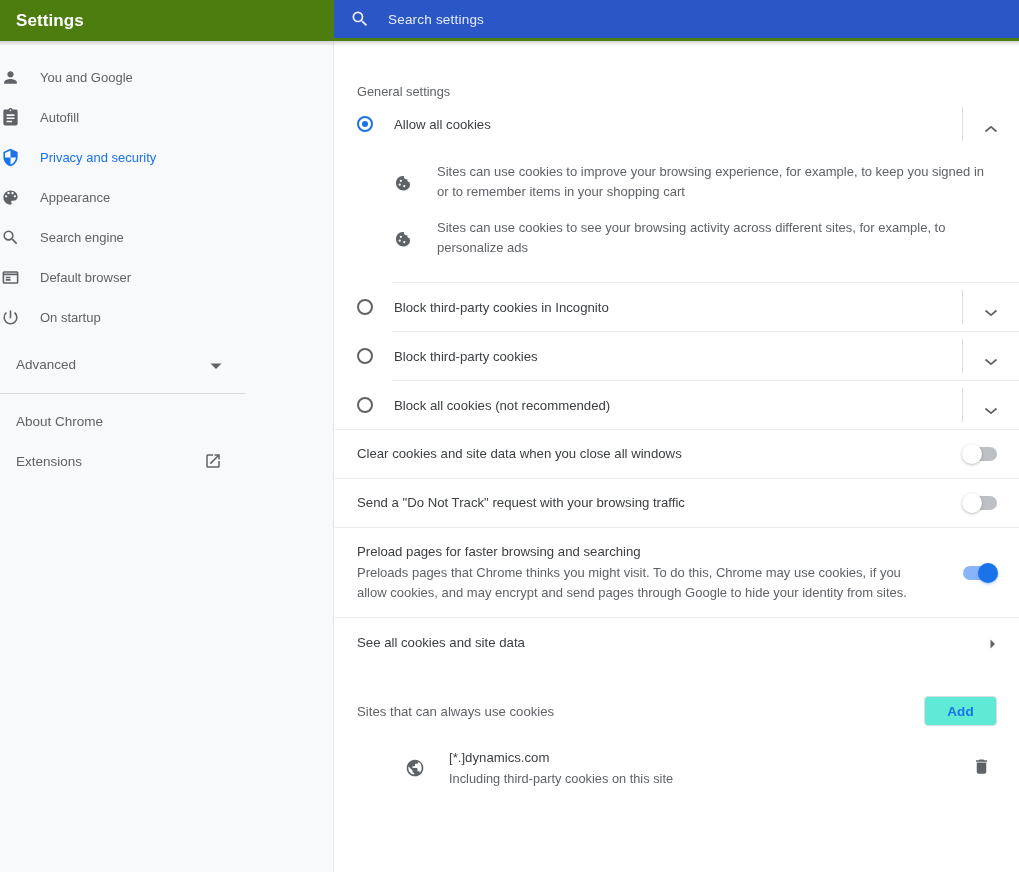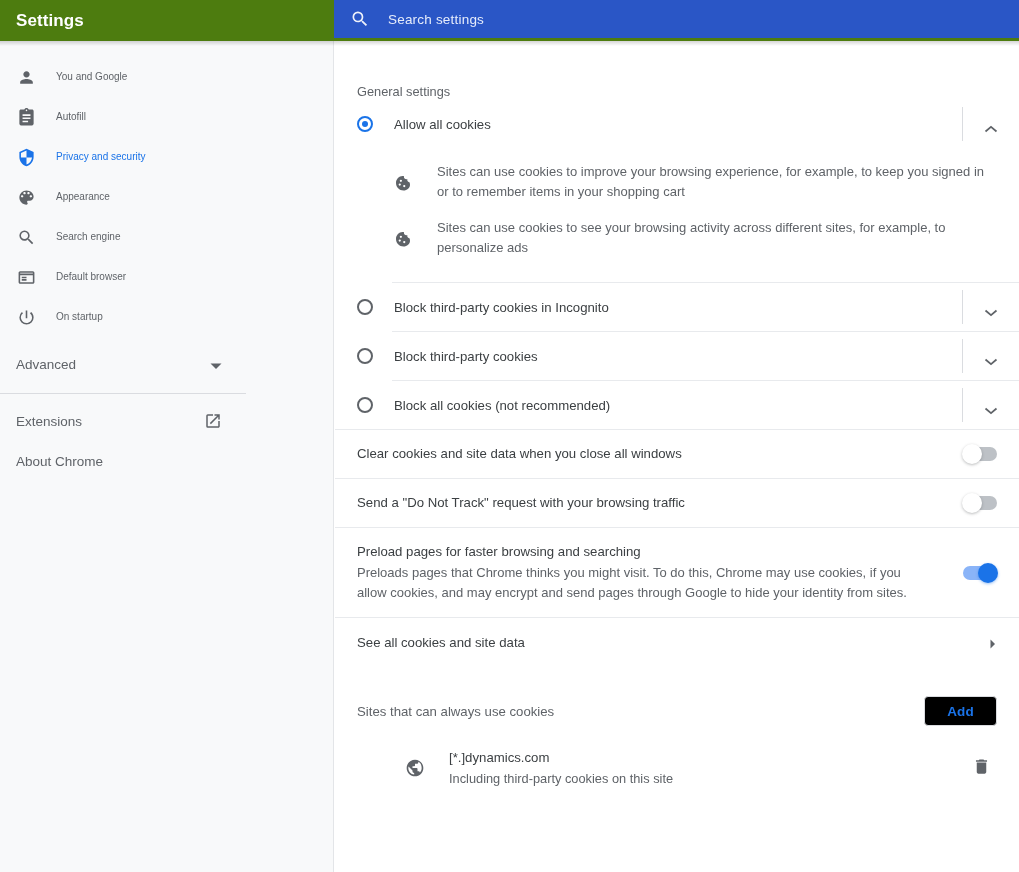--- a/index.html
+++ b/index.html
@@ -70,24 +70,23 @@
     height: 831px;
     background: #f8f9fa;
     border-right: 1px solid #e3e5e8;
     padding-top: 16px;
     z-index: 5;
   }
   .nav-item {
     height: 40px;
     display: flex;
     align-items: center;
-    padding-left: 16px;
     cursor: pointer;
     color: #5f6368;
-    font-size: 10px;
+    font-size: 13px;
   }
   .nav-item .nav-icon {
     width: 20px; height: 20px;
     flex: 0 0 20px;
     margin-right: 20px;
     display: flex;
     align-items: center;
     justify-content: center;
   }
   .nav-item.active { color: #1a73e8; }
@@ -299,21 +298,21 @@
     justify-content: space-between;
     padding: 14px 22px 14px 22px;
     min-height: 52px;
     gap: 20px;
   }
   .sites-head-label { font-size: 13.2px; color: #5f6368; }
   .add-btn {
     border: 1px solid #dadce0;
     border-radius: 4px;
     color: #1a73e8;
-    background: #000000;
+    background: #5eead4;
     font-size: 13.5px;
     font-weight: bold;
     font-family: "Liberation Sans", sans-serif;
     padding: 0 22px;
     height: 30px;
     cursor: pointer;
     letter-spacing: 0.2px;
   }
 
   .site-row {
@@ -426,30 +425,30 @@
     <span>
       <svg viewBox="0 0 12 8" width="12" height="8">
           <path fill="#5f6368" d="M0.5 1.5L6 7L11.5 1.5H0.5z"></path>
         </svg>
     </span>
   </div>
 
   <div class="nav-divider"></div>
 
   <div class="footer-item">
+    <span class="nav-label">About Chrome</span>
+  </div>
+
+  <div class="footer-item">
     <span class="nav-label">Extensions</span>
     <span>
       <svg viewBox="0 0 24 24" width="18" height="18">
           <path fill="#5f6368" d="M19 19H5V5h7V3H5a2 2 0 0 0-2 2v14a2 2 0 0 0 2 2h14c1.1 0 2-.9 2-2v-7h-2v7zM14 3v2h3.59l-9.83 9.83 1.41 1.41L19 6.41V10h2V3h-7z"></path>
         </svg>
     </span>
-  </div>
-
-  <div class="footer-item">
-    <span class="nav-label">About Chrome</span>
   </div>
 </div>
 
 <div class="content">
   <div class="card">
 
     <div class="section-head">General settings</div>
 
     <div class="radio-row">
       <span class="radio checked"></span>

